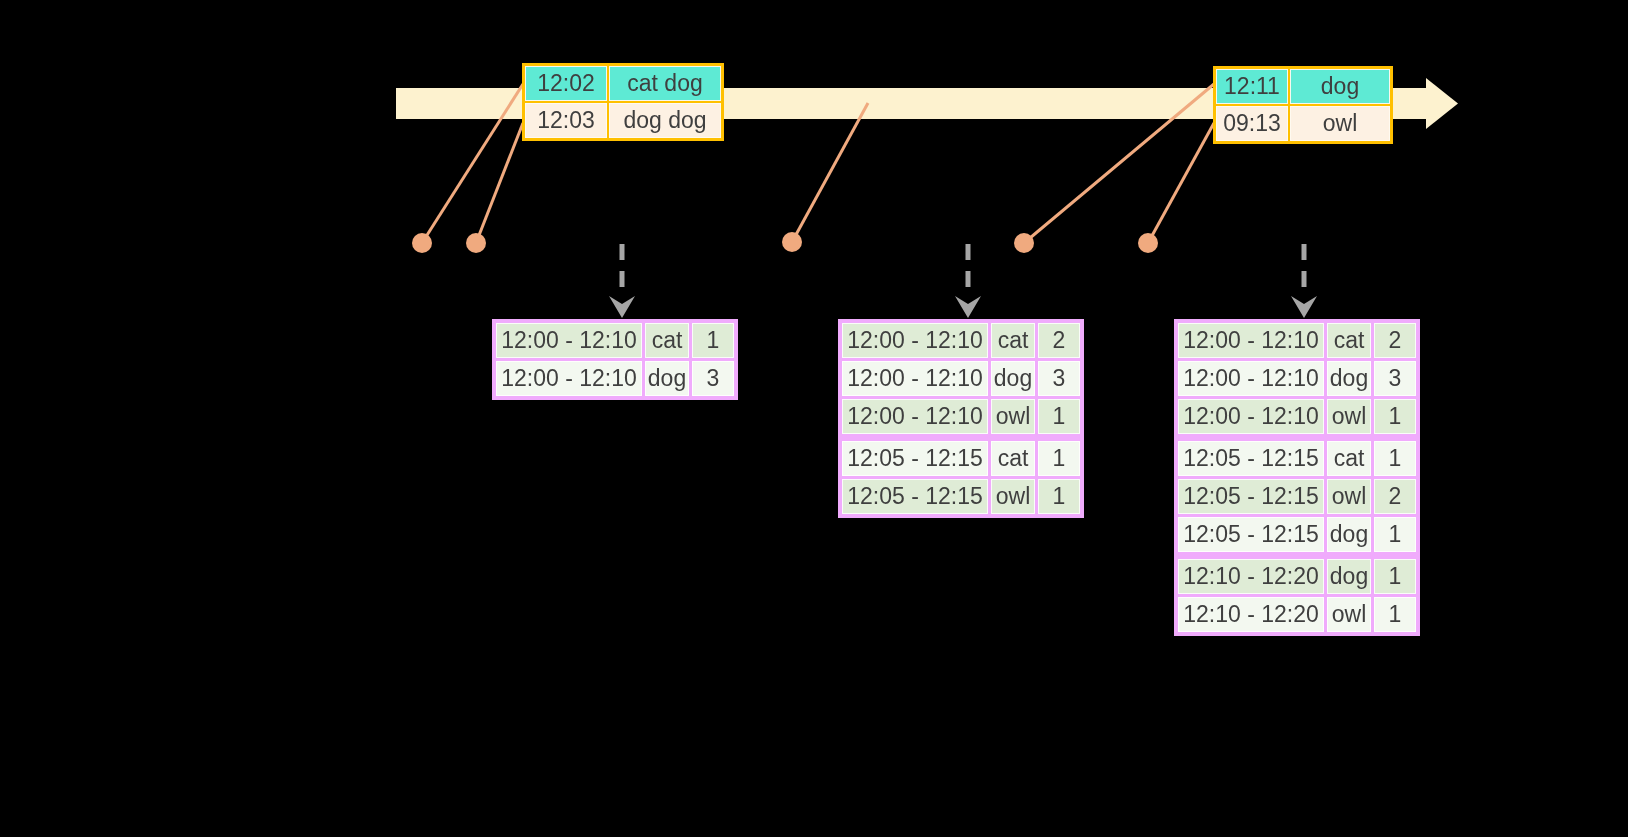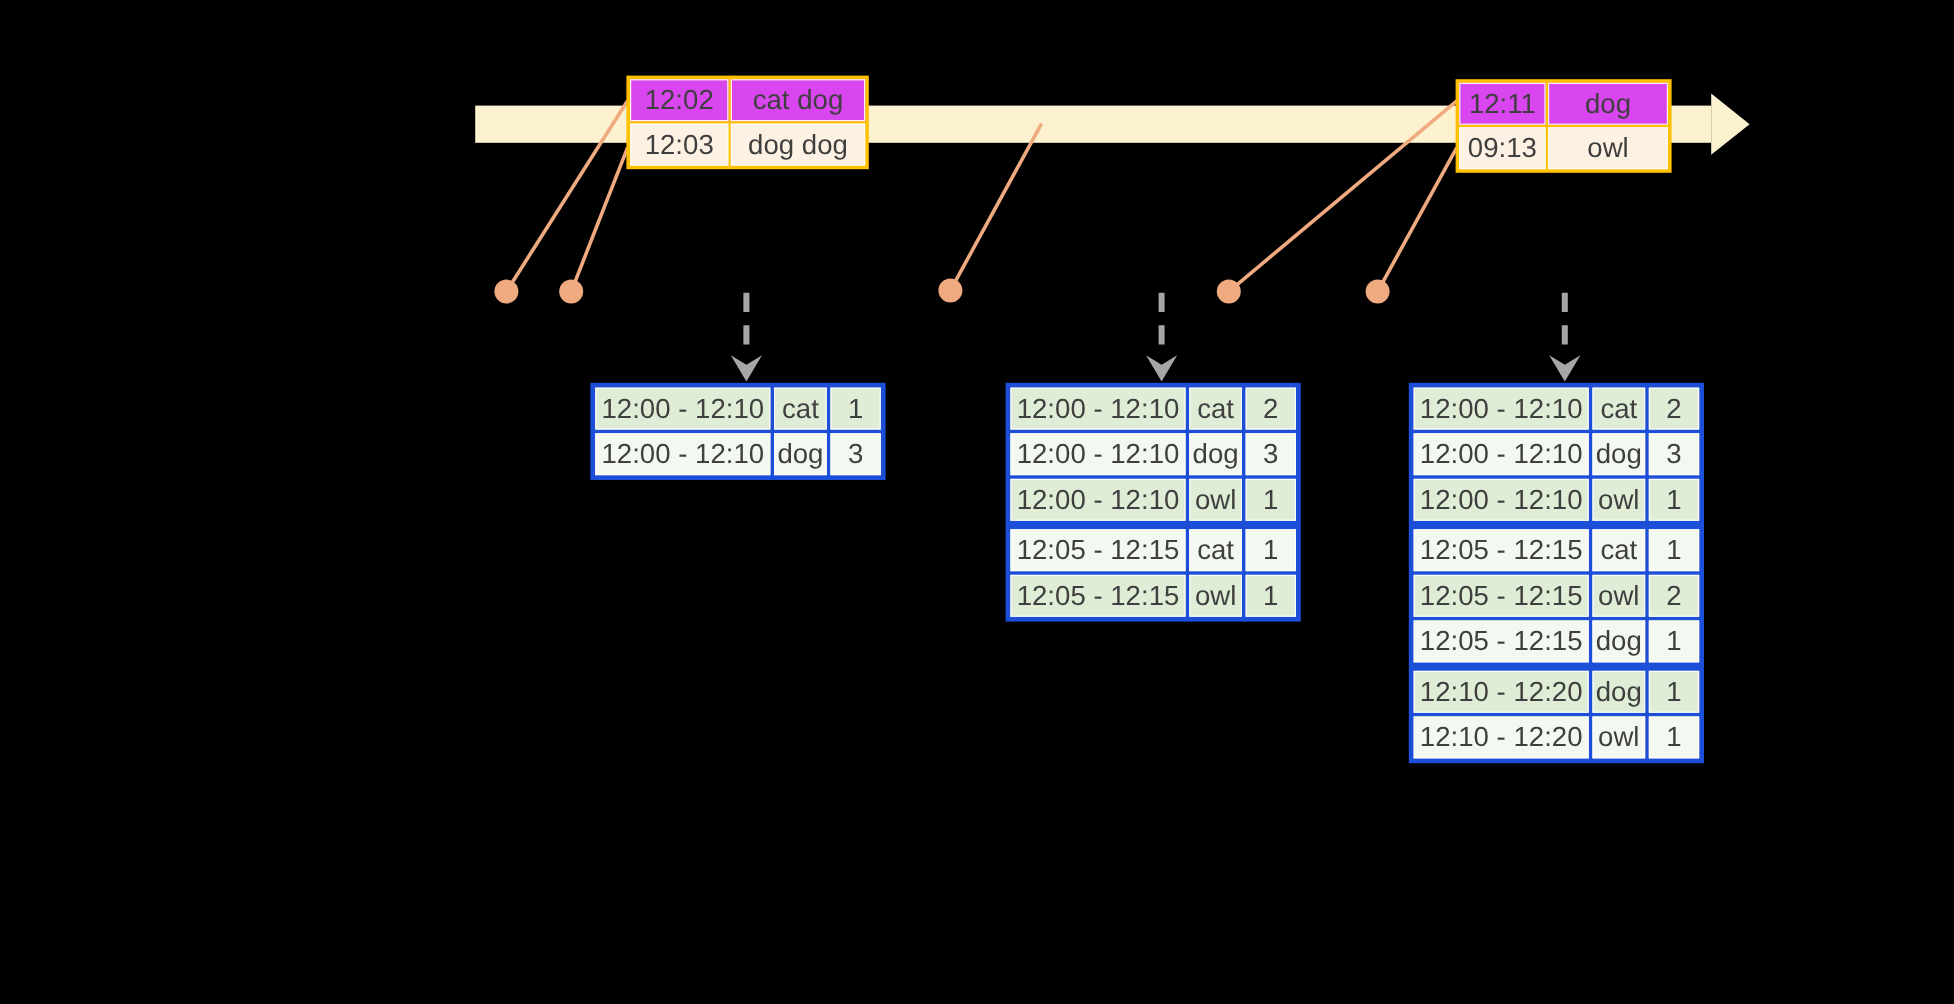--- a/index.html
+++ b/index.html
@@ -12,30 +12,30 @@
   
   .event-box{
     position:absolute;z-index:2;background:#ffc000;padding:3px;
     display:flex;flex-direction:column;gap:2px;box-sizing:border-box;
   }
   .event-row{display:flex;gap:2px;}
   .event-row .cell{
     height:35px;display:flex;align-items:center;justify-content:center;
     font-size:23px;border:1px solid rgba(255,250,240,.95);box-sizing:border-box;
   }
-  .tone-peach{background:#d946ef;}
+  .tone-peach{background:#5eead4;}
   .tone-cream{background:#fdf1e3;}
   .c-time{width:82px;}
   .c-words{width:112px;}
   .event-box.narrow .c-time{width:72px;}
   .event-box.narrow .c-words{width:100px;}
 
   
   .result-table{
-    position:absolute;z-index:2;background:#1d4ed8;padding:4px;
+    position:absolute;z-index:2;background:#f0abfc;padding:4px;
     display:flex;flex-direction:column;gap:3px;box-sizing:border-box;
   }
   .result-row{display:flex;gap:3px;}
   .result-row.group-start{margin-top:4px;}
   .result-row .cell{
     height:35px;display:flex;align-items:center;justify-content:center;
     font-size:23px;border:1px solid rgba(255,255,255,.85);box-sizing:border-box;
   }
   .row-green .cell{background:#dfecd6;}
   .row-light .cell{background:#f3f8f0;}

